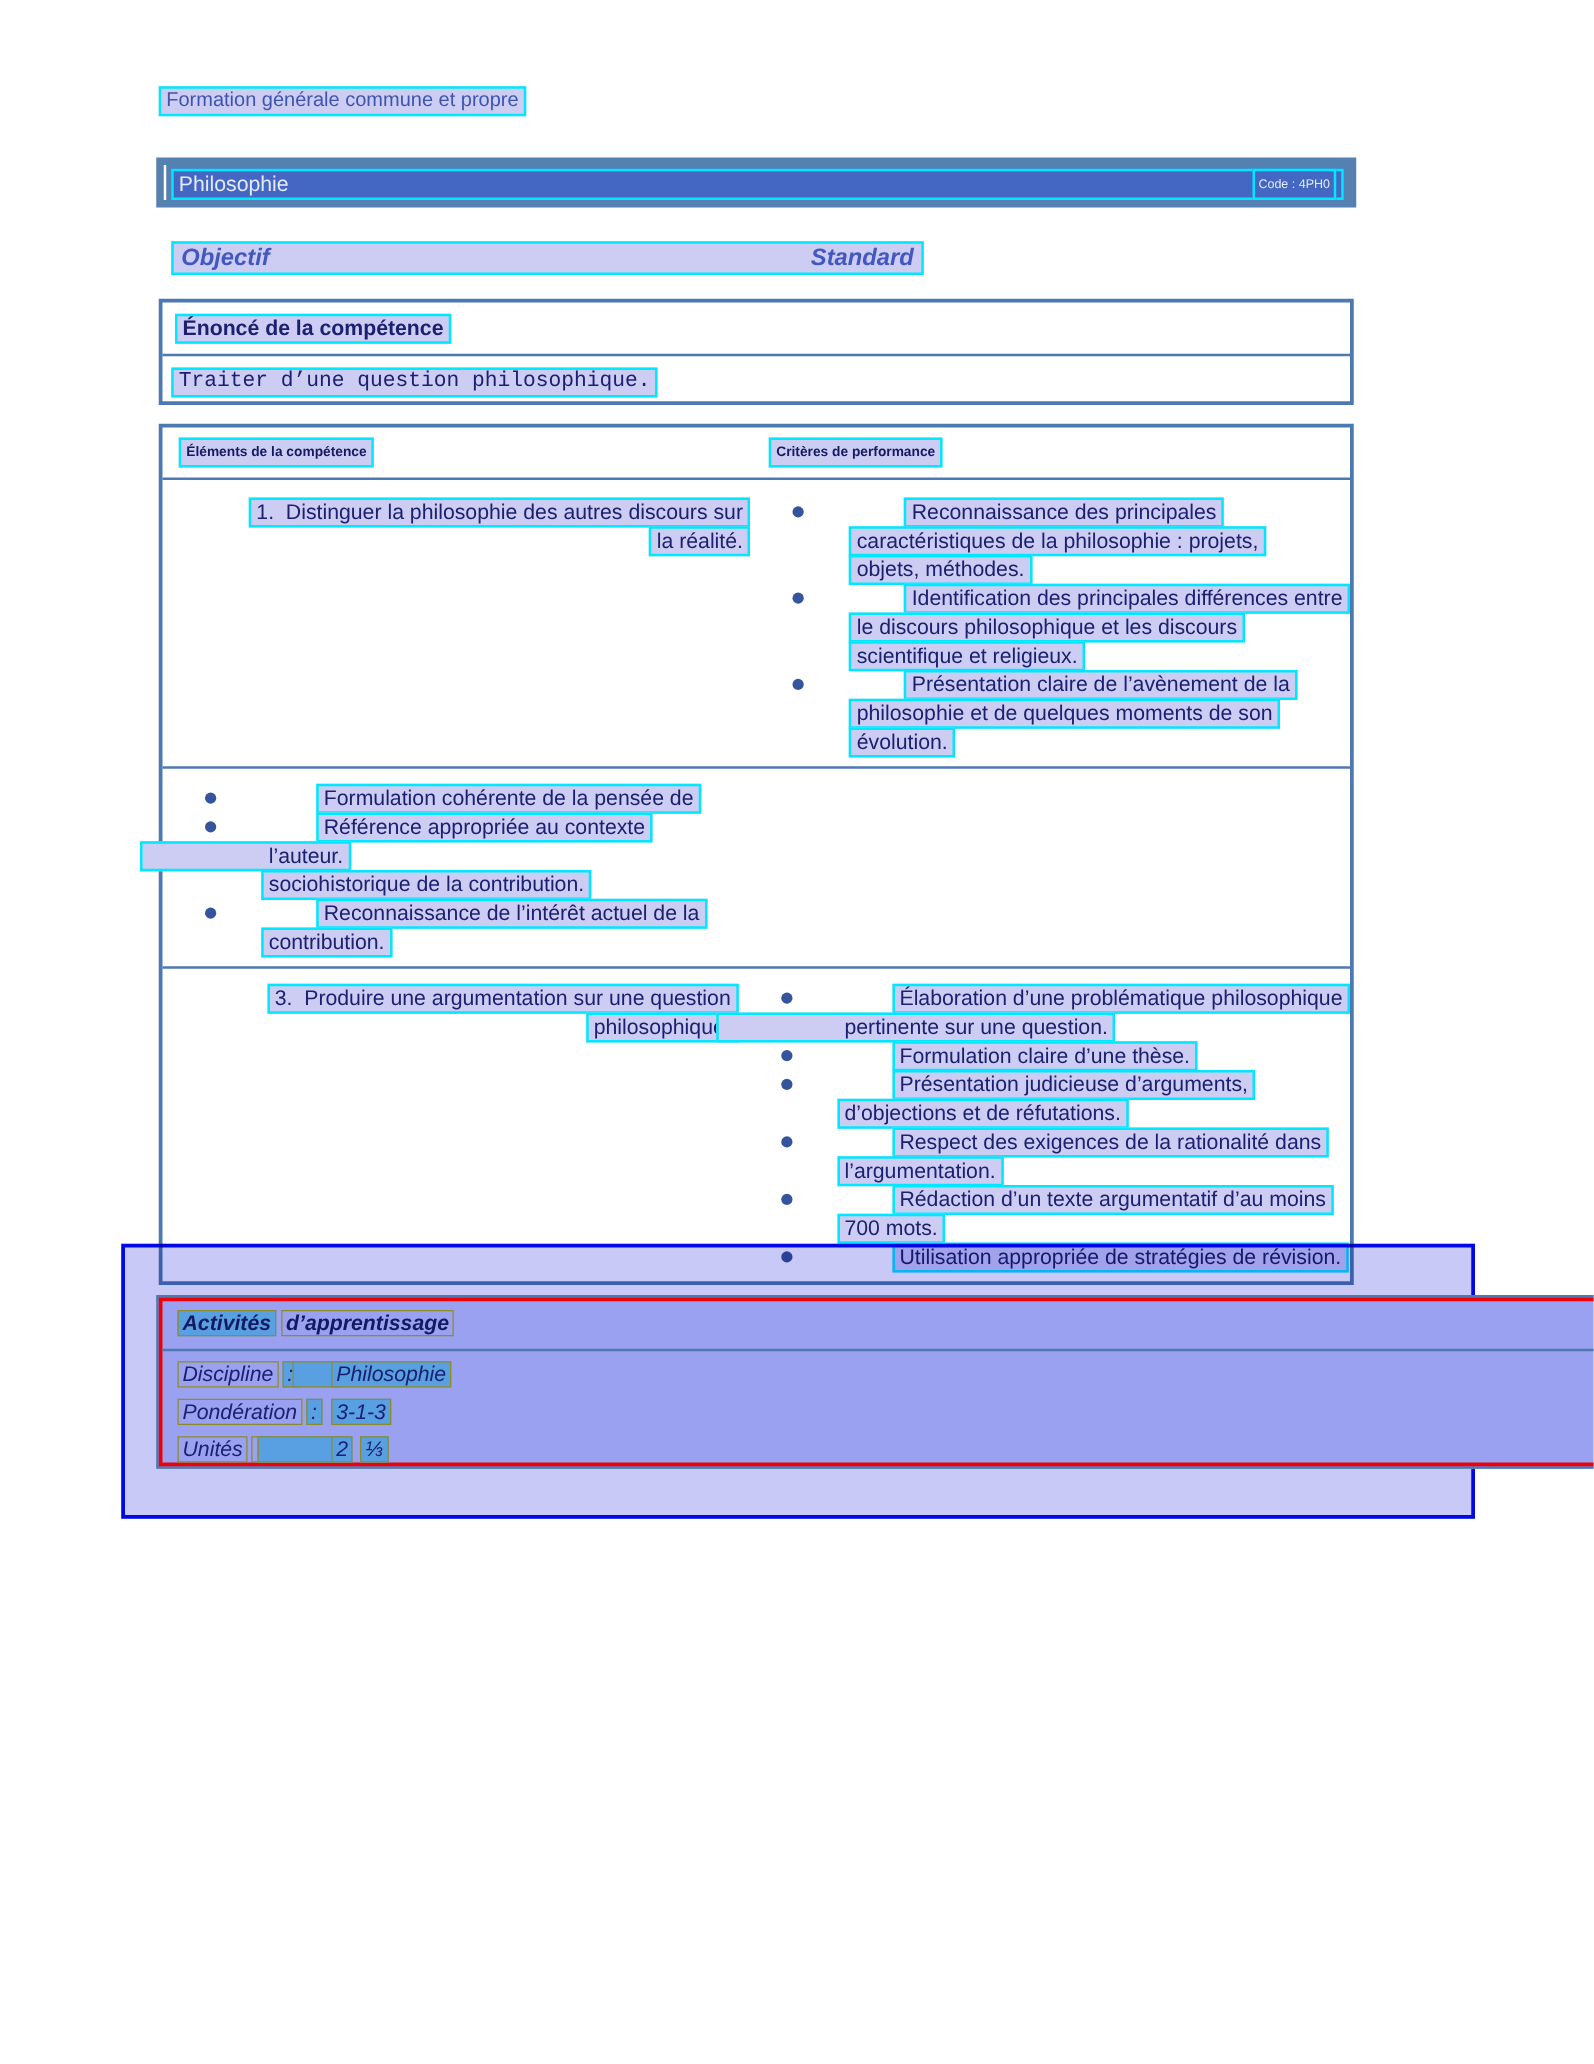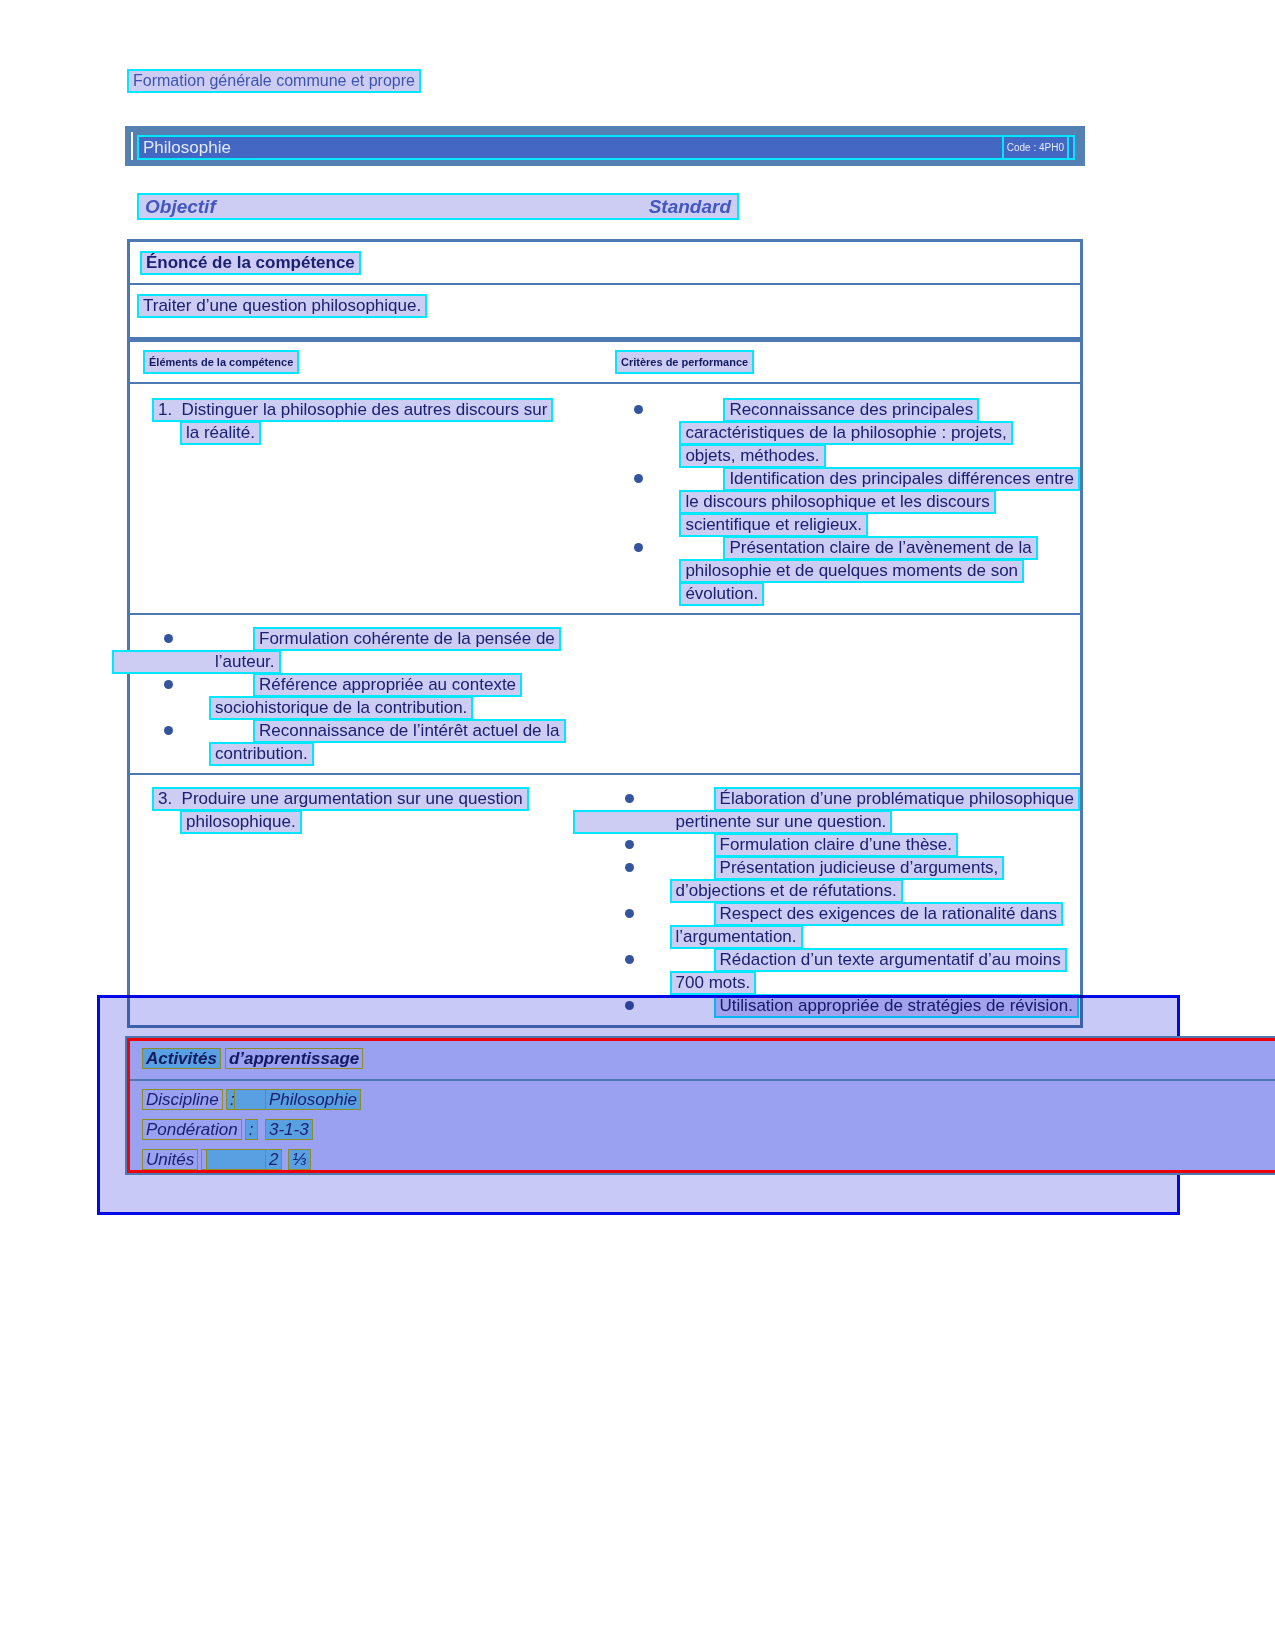--- a/index.html
+++ b/index.html
@@ -44,34 +44,34 @@
       padding:0 3px;font-size:10px;color:var(--banner_text);}
 
   .obj-std{position:absolute;left:137px;top:193px;width:586px;height:23px;
       background:var(--highlight_fill);border:2px solid var(--cyan_highlight);
       display:flex;justify-content:space-between;align-items:center;padding:0 6px;
       font-size:19px;font-weight:bold;font-style:italic;color:var(--objectif_blue);}
 
   .enonce-box{position:absolute;left:127px;top:239px;width:956px;box-sizing:border-box;
       border:3px solid var(--table_border);background:#fff;}
   .enonce-header{padding:9px 0 8px 10px;border-bottom:2px solid var(--table_border);}
-  .enonce-body{padding:9px 0 19px 7px;}
+  .enonce-body{padding:9px 0 3px 7px;font-family:Liberation Mono, monospace;}
   .enonce-box .hl{font-size:17px;color:var(--text_navy);}
 
   .comp-table{position:absolute;left:127px;top:339px;width:956px;box-sizing:border-box;
       border:3px solid var(--table_border);background:#fff;}
   .comp-header{display:flex;padding:8px 0;border-bottom:2px solid var(--table_border);}
   .comp-header .c1{width:479px;padding-left:13px;box-sizing:border-box;}
   .comp-header .c2{flex:1;padding-left:6px;}
   .comp-header .hl{font-size:11px;}
 
   .comp-row{display:flex;padding:12px 0 8px;border-bottom:2px solid var(--table_border);}
   .comp-row.first{padding-top:14px;}
   .comp-row:last-child{border-bottom:none;}
-  .cell1{width:479px;padding-left:22px;box-sizing:border-box;}
+  .cell1{width:479px;padding-left:11px;box-sizing:border-box;text-align:right;}
   .cell2{flex:1;}
   .tline{height:23px;white-space:nowrap;font-size:17px;color:var(--text_navy);}
   .el-cont{margin-left:28px;}
   .bullet-line{display:flex;align-items:flex-start;gap:44px;}
   .bdot{width:9px;height:9px;border-radius:50%;background:var(--bullet_blue);
       margin:7px 0 0 34px;flex:none;}
   .bullet-line .hl{margin-left:36px;}
   .crit-cont{padding-left:79px;}
   .crit-cont .hl.wide{margin-left:-97px;padding-left:101px;}
 
@@ -163,25 +163,25 @@
             <div class="tline crit-cont"><span class="hl">philosophie et de quelques moments de son</span></div>
             <div class="tline crit-cont"><span class="hl">évolution.</span></div>
           </div>
         </div>
         <div class="comp-row">
           <div class="cell2">
             <div class="tline bullet-line">
               <span class="bdot"></span>
               <span class="hl">Formulation cohérente de la pensée de</span>
             </div>
+            <div class="tline bullet-line">
+              <span class="bdot"></span>
+              <span class="hl">Référence appropriée au contexte</span>
+            </div>
             <div class="tline crit-cont"><span class="hl wide">l’auteur.</span></div>
-            <div class="tline bullet-line">
-              <span class="bdot"></span>
-              <span class="hl">Référence appropriée au contexte</span>
-            </div>
             <div class="tline crit-cont"><span class="hl">sociohistorique de la contribution.</span></div>
             <div class="tline bullet-line">
               <span class="bdot"></span>
               <span class="hl">Reconnaissance de l’intérêt actuel de la</span>
             </div>
             <div class="tline crit-cont"><span class="hl">contribution.</span></div>
           </div>
         </div>
         <div class="comp-row">
           <div class="cell1">

